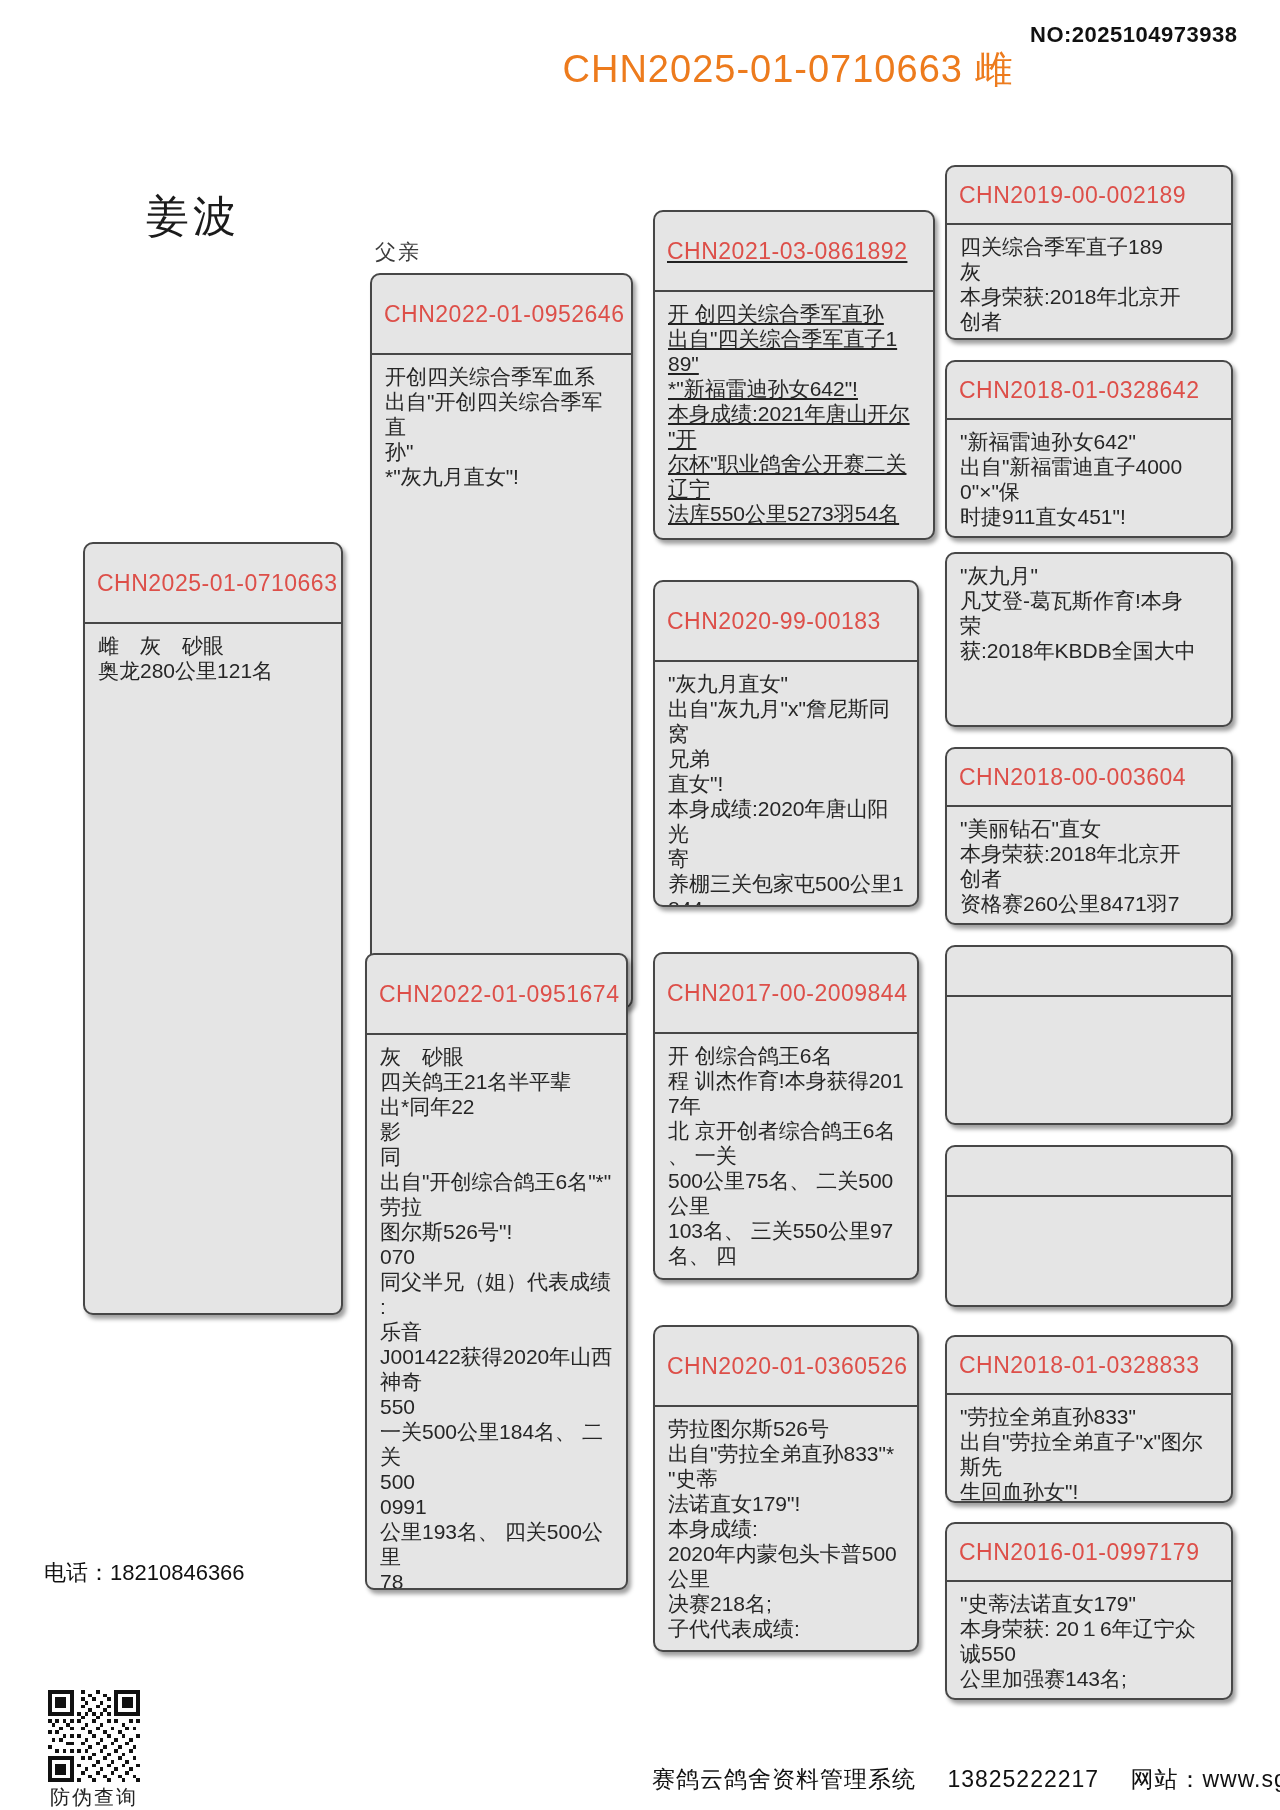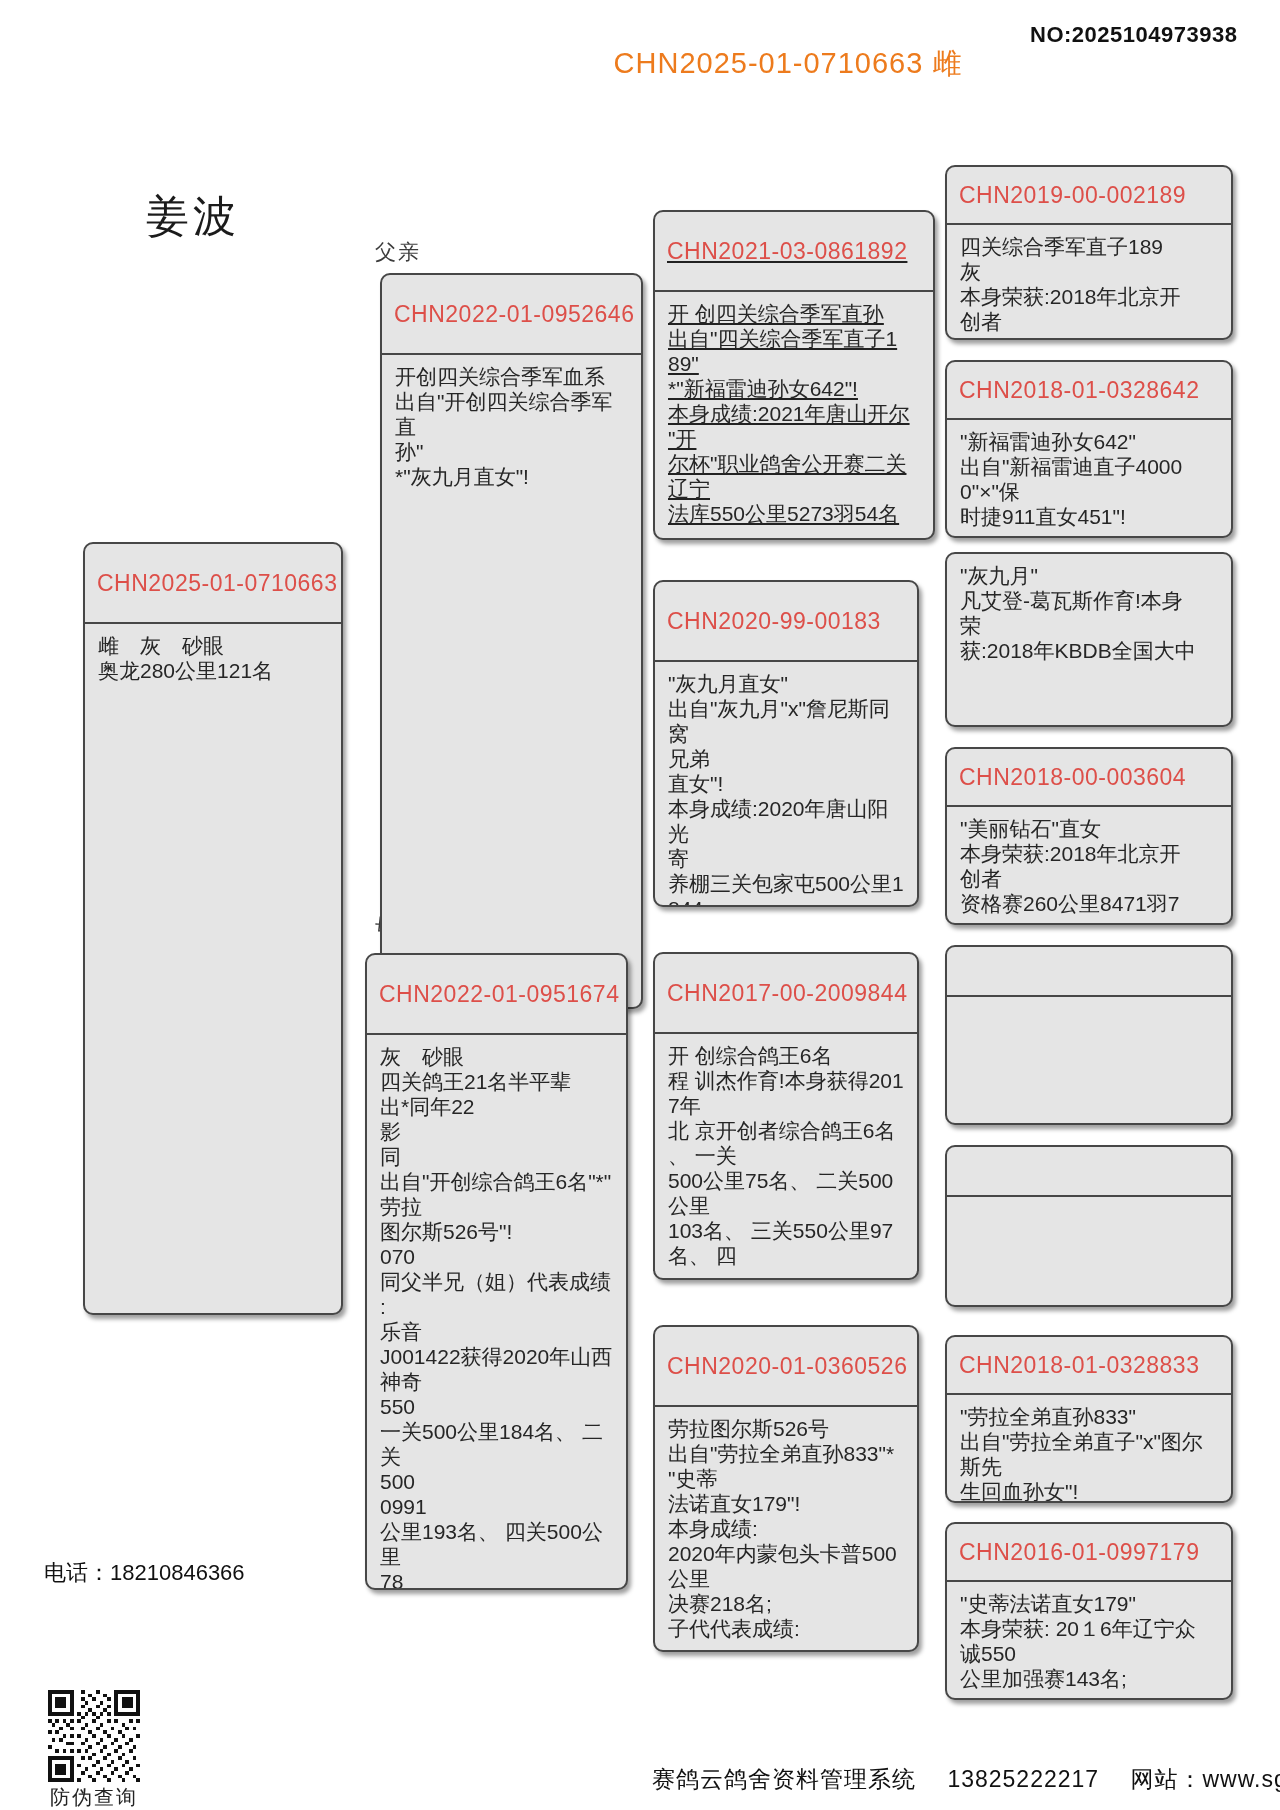--- a/index.html
+++ b/index.html
@@ -2,21 +2,21 @@
 <html><head>
 <meta charset="utf-8">
 <style>
   html,body{margin:0;padding:0;background:#fff;}
   #page{
     position:relative;width:1280px;height:1810px;background:#ffffff;overflow:hidden;
     font-family:"Liberation Sans","DejaVu Sans",sans-serif;color:#222;
   }
   .abs{position:absolute;}
   .no-label{font-size:22px;color:#111;letter-spacing:0.5px;}
-  .page-title{font-size:29px;color:#ED7B1D;white-space:nowrap;letter-spacing:1px;}
+  .page-title{font-size:38px;color:#ED7B1D;white-space:nowrap;letter-spacing:1px;}
   .owner-name{font-size:43px;color:#1b1b1b;letter-spacing:4px;}
   .rel-label{font-size:21px;color:#3c3c3c;letter-spacing:2px;}
   .pbox{
     position:absolute;background:#e5e5e5;border:2px solid #474747;border-radius:10px;
     box-shadow:3px 4px 4px rgba(0,0,0,0.38);overflow:hidden;box-sizing:border-box;
   }
   .pbox-head{
     display:flex;align-items:center;border-bottom:2px solid #474747;
     padding:0 12px;box-sizing:border-box;
   }
@@ -47,30 +47,30 @@
   <div class="abs rel-label" style="left:375px;top:912px;">母亲</div>
 
   <div class="pbox head-tall" style="left:83px;top:542px;width:260px;height:773px;">
     <div class="pbox-head">
         <span class="ring">CHN2025-01-0710663</span>
       </div>
     <div class="pbox-body">雌　灰　砂眼
 奥龙280公里121名</div>
   </div>
 
-  <div class="pbox head-tall" style="left:380px;top:273px;width:263px;height:736px;">
+  <div class="pbox head-tall" style="left:370px;top:273px;width:263px;height:736px;">
     <div class="pbox-head">
         <span class="ring">CHN2022-01-0952646</span>
       </div>
     <div class="pbox-body">开创四关综合季军血系
 出自"开创四关综合季军直
 孙"
 *"灰九月直女"!</div>
   </div>
-  <div class="pbox head-tall" style="left:365px;top:953px;width:263px;height:637px;">
+  <div class="pbox head-tall" style="left:365px;top:953px;width:263px;height:637px;border-radius:9px;">
     <div class="pbox-head">
         <span class="ring">CHN2022-01-0951674</span>
       </div>
     <div class="pbox-body">灰　砂眼
 四关鸽王21名半平辈
 出*同年22
 影
 同
 出自"开创综合鸽王6名"*"
 劳拉

